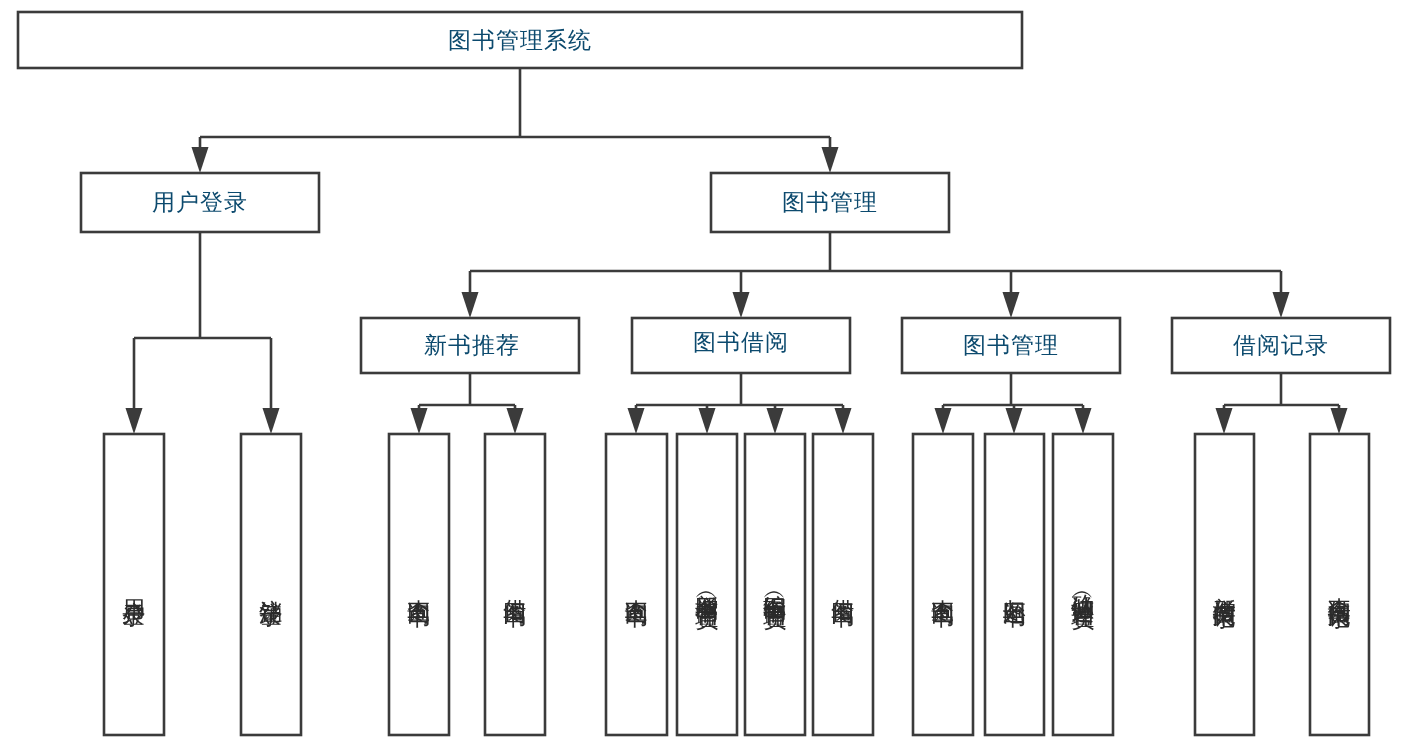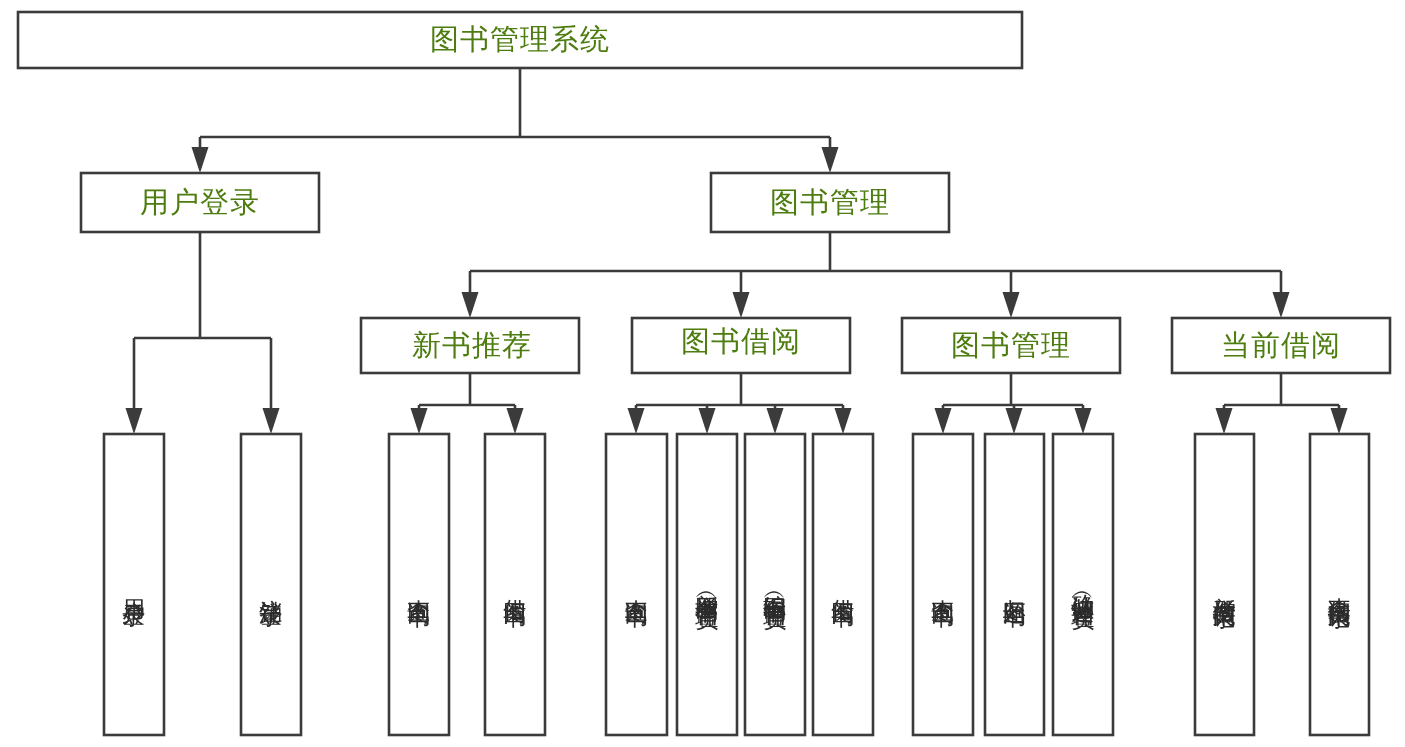--- a/index.html
+++ b/index.html
@@ -66,22 +66,22 @@
     letter-spacing: 2px;
     white-space: nowrap;
     pointer-events: none;
   }
   .horiz-box-text {
     position: absolute;
     display: flex;
     align-items: center;
     justify-content: center;
     font-family: Liberation Serif, serif;
-    font-size: 29px;
-    color: #4d7c0f;
+    font-size: 23px;
+    color: #0c4a6e;
     letter-spacing: 1px;
     white-space: nowrap;
     pointer-events: none;
   }
 </style>
 </head>
 <body>
 
 <div id="diagram-root">
   <svg class="diagram-canvas" viewBox="0 0 1405 747">
@@ -176,21 +176,21 @@
         <rect class="node-rect" x="1310" y="434" width="59" height="301"></rect>
       </g>
   </svg>
   <div id="labels-layer">
       <div class="horiz-box-text" style="left: 18px; top: 12px; width: 1004px; height: 56px;">图书管理系统</div>
       <div class="horiz-box-text" style="left: 81px; top: 173px; width: 238px; height: 59px;">用户登录</div>
       <div class="horiz-box-text" style="left: 711px; top: 173px; width: 238px; height: 59px;">图书管理</div>
       <div class="horiz-box-text" style="left: 361px; top: 318px; width: 222px; height: 55px;">新书推荐</div>
       <div class="horiz-box-text" style="left: 632px; top: 318px; width: 218px; height: 48px;">图书借阅</div>
       <div class="horiz-box-text" style="left: 902px; top: 318px; width: 218px; height: 55px;">图书管理</div>
-      <div class="horiz-box-text" style="left: 1172px; top: 318px; width: 218px; height: 55px;">当前借阅</div>
+      <div class="horiz-box-text" style="left: 1172px; top: 318px; width: 218px; height: 55px;">借阅记录</div>
       <div class="vert-box-text" style="left: 104px; top: 434px; width: 60px; height: 301px;">用户登录</div>
       <div class="vert-box-text" style="left: 241px; top: 434px; width: 60px; height: 301px;">注销登录</div>
       <div class="vert-box-text" style="left: 389px; top: 434px; width: 60px; height: 301px;">查询图书</div>
       <div class="vert-box-text" style="left: 485px; top: 434px; width: 60px; height: 301px;">借阅图书</div>
       <div class="vert-box-text" style="left: 606px; top: 434px; width: 61px; height: 301px;">查询图书</div>
       <div class="vert-box-text" style="left: 677px; top: 434px; width: 60px; height: 301px;">新增图书（管理员）</div>
       <div class="vert-box-text" style="left: 745px; top: 434px; width: 60px; height: 301px;">编辑图书（管理员）</div>
       <div class="vert-box-text" style="left: 813px; top: 434px; width: 60px; height: 301px;">借阅图书</div>
       <div class="vert-box-text" style="left: 913px; top: 434px; width: 60px; height: 301px;">查询图书</div>
       <div class="vert-box-text" style="left: 985px; top: 434px; width: 59px; height: 301px;">归还图书</div>

